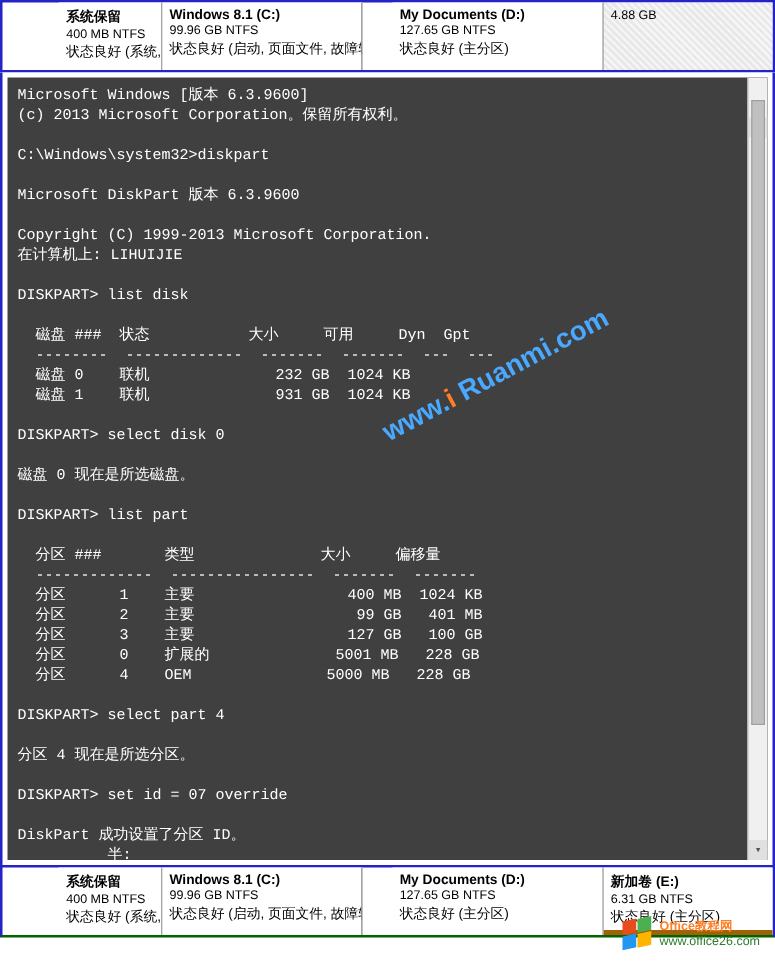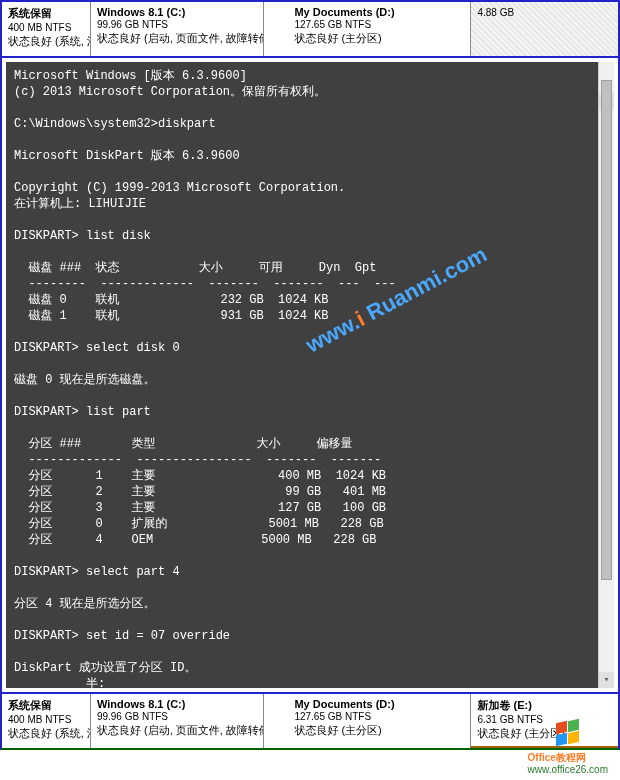--- a/index.html
+++ b/index.html
@@ -20,30 +20,30 @@
     }
     .partition-row.top { border-bottom: 2px solid #2323c8; }
     .partition-box {
       border-right: 1px solid #888;
       padding: 4px 6px;
       overflow: hidden;
       white-space: nowrap;
       background: #fff;
     }
     .partition-box:last-child { border-right: none; }
-    .p1 { width: 92px; }
+    .p1 { width: 92px; margin-left: 45px; }
     .p2 { width: 180px; }
     .p3 { width: 190px; margin-left: 24px; }
     .p4 { width: 152px; background: repeating-linear-gradient(45deg,#f5f5f5,#f5f5f5 2px,#e8e8e8 2px,#e8e8e8 4px); }
     .p4b { width: 152px; }
     .partition-box .title { font-weight: bold; color: #000; font-size: 11px; }
     .partition-box .size { color: #000; font-size: 10px; margin-top: 1px; }
     .partition-box .status { color: #000; font-size: 11px; margin-top: 1px; }
     .partition-row.bottom { border-top: 2px solid #2323c8; border-bottom: 2px solid #006400; position: relative; }
-    .partition-row.bottom .p4b { border-bottom: 2px solid #a16207; }
+    .partition-row.bottom .p4b { border-bottom: 4px solid #a16207; }
     .terminal-wrap {
       border: 2px solid #2323c8;
       border-top: none;
       border-bottom: none;
       background: #fff;
       padding: 4px;
     }
     .terminal {
       background: #404040;
       color: #fff;
@@ -65,26 +65,25 @@
       font-weight: bold;
       font-family: Arial, sans-serif;
       color: #4aa8ff;
       pointer-events: none;
     }
     .watermark .dot-i { color: #ff7f27; }
     .watermark .ruan { color: #4aa8ff; }
     .logo-badge {
       position: absolute;
       right: 12px;
-      bottom: 4px;
+      bottom: 18px;
       display: flex;
       align-items: center;
       gap: 4px;
       pointer-events: none;
-      flex-direction: column;
     }
     .logo-cube {
       width: 28px;
       height: 28px;
       position: relative;
     }
     .logo-cube .sq { position: absolute; width: 11px; height: 11px; }
     .logo-cube .r { background:#e74c1c; left:2px; top:2px; transform: skewY(-12deg);}
     .logo-cube .g { background:#4caf50; left:14px; top:0px; transform: skewY(-12deg);}
     .logo-cube .b { background:#2196f3; left:2px; top:14px; transform: skewY(-12deg);}

